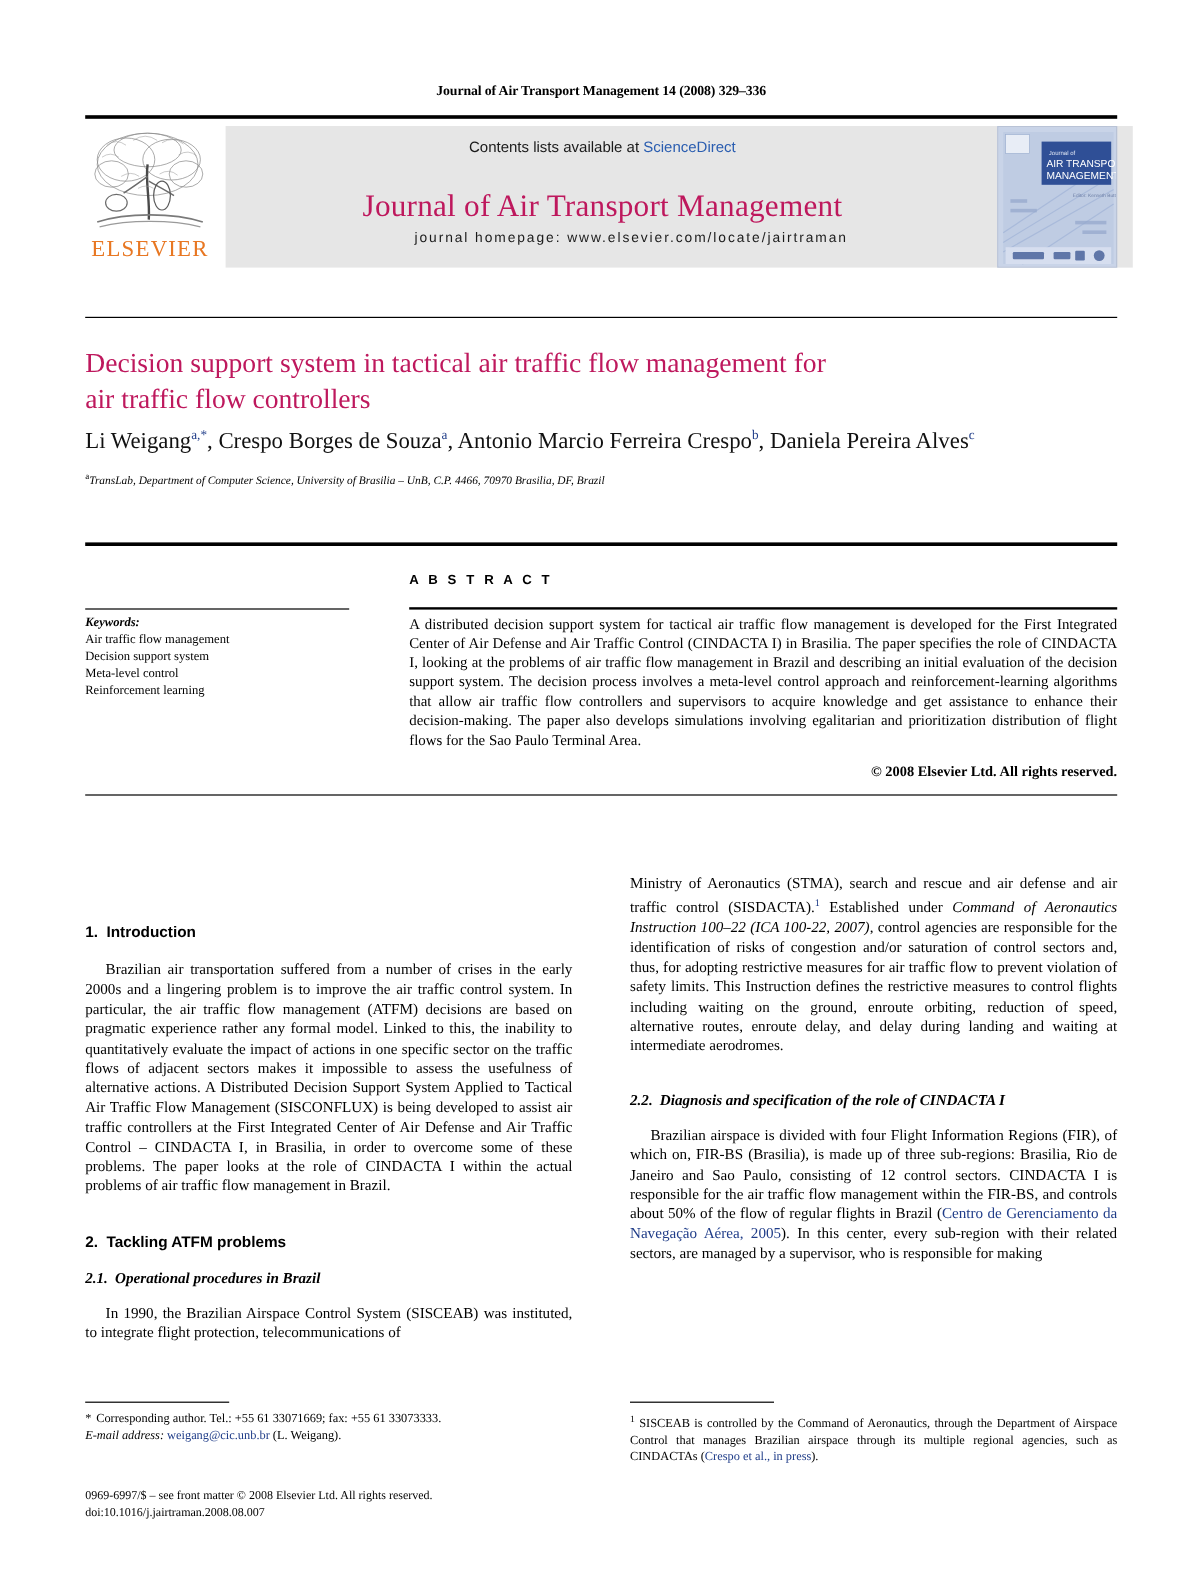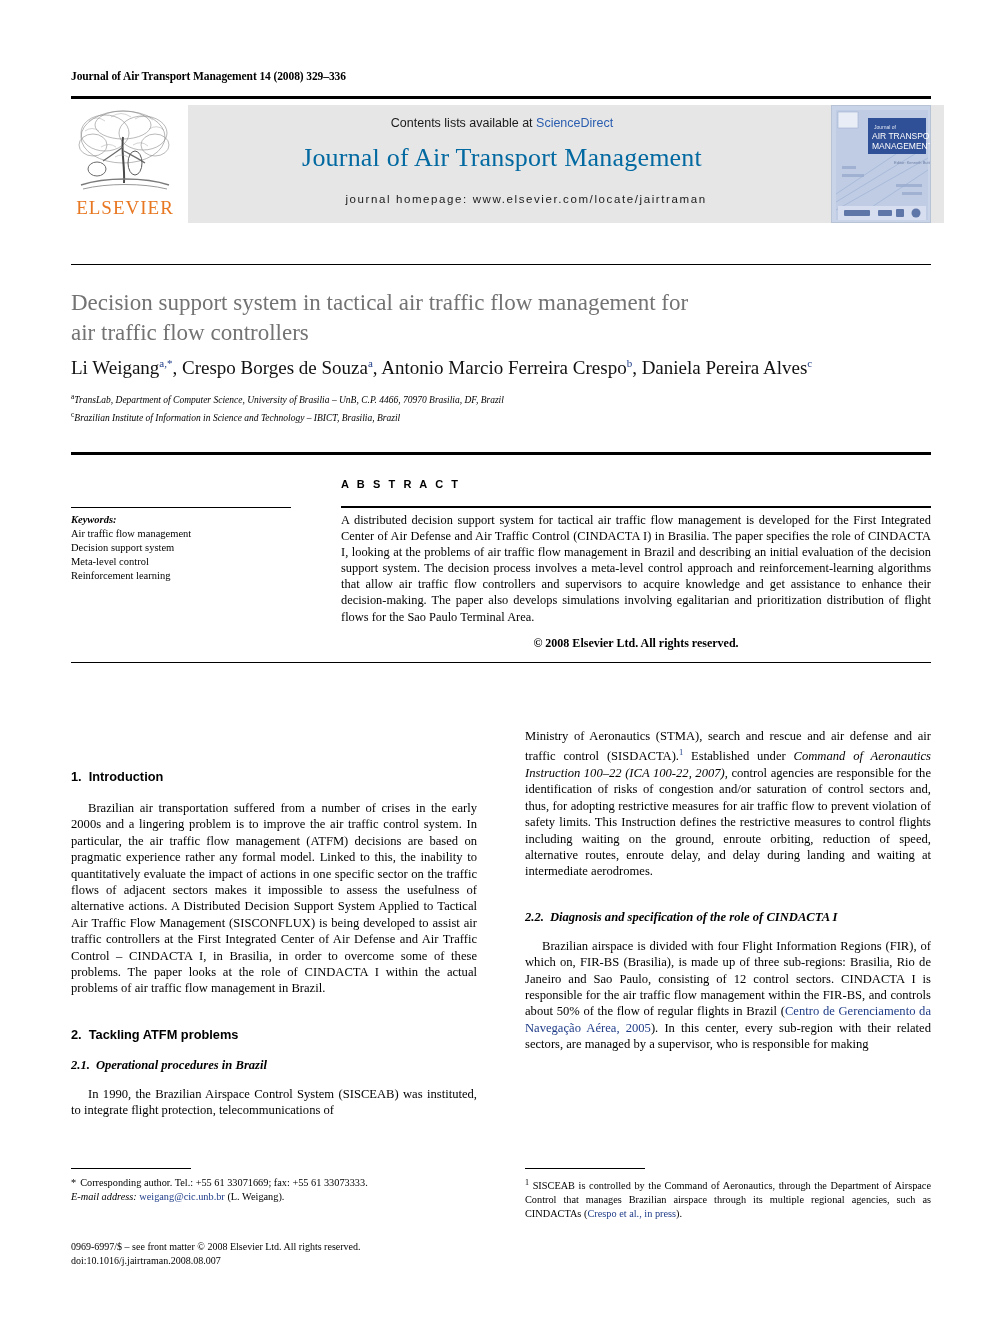--- a/index.html
+++ b/index.html
@@ -23,21 +23,21 @@
     width: 992px;
     height: 1323px;
   }
 
   
   .runhead {
     position: absolute;
     left: 71px;
     top: 70px;
     width: 860px;
-    text-align: left;
+    text-align: center;
     font-size: 11.5px;
     font-weight: bold;
     letter-spacing: -0.1px;
     font-family: "Liberation Serif", serif;
   }
 
   
   .masthead {
     position: absolute;
     left: 71px;
@@ -93,26 +93,26 @@
     font-family: "Liberation Sans", sans-serif;
     font-size: 12.5px;
     color: #1a1a1a;
   }
   .contents-line .sd {
     color: #2a5db0;
   }
   .journal-title {
     position: absolute;
     left: 0;
-    top: 38px;
+    top: 52px;
     width: 628px;
     text-align: center;
     font-family: "Liberation Serif", serif;
     font-size: 26px;
-    color: #0369a1;
+    color: #be185d;
     letter-spacing: 0.2px;
   }
   .homepage-line {
     position: absolute;
     left: 0;
     top: 88px;
     width: 628px;
     text-align: center;
     font-family: "Liberation Sans", sans-serif;
     font-size: 11.5px;
@@ -141,21 +141,21 @@
     background: #000;
   }
   .paper-title {
     position: absolute;
     left: 71px;
     top: 288px;
     width: 830px;
     font-family: "Liberation Serif", serif;
     font-size: 23px;
     line-height: 30px;
-    color: #737373;
+    color: #be185d;
   }
   .authors {
     position: absolute;
     left: 71px;
     top: 357px;
     width: 860px;
     font-family: "Liberation Serif", serif;
     font-size: 19px;
     color: #111;
   }
@@ -247,21 +247,21 @@
     font-family: "Liberation Serif", serif;
     font-size: 12.4px;
     line-height: 16.1px;
     text-align: justify;
   }
   .abs-copy {
     position: absolute;
     left: 341px;
     top: 636px;
     width: 590px;
-    text-align: center;
+    text-align: right;
     font-family: "Liberation Serif", serif;
     font-size: 12px;
     font-weight: bold;
   }
 
   
   .col {
     position: absolute;
     top: 728px;
     width: 406px;
@@ -434,21 +434,20 @@
     <div>Decision support system in tactical air traffic flow management for</div>
     <div>air traffic flow controllers</div>
   </div>
 
   <div class="authors">
     <span>Li Weigang</span><sup class="affil-mark">a,*</sup><span>, </span><span>Crespo Borges de Souza</span><sup class="affil-mark">a</sup><span>, </span><span>Antonio Marcio Ferreira Crespo</span><sup class="affil-mark">b</sup><span>, </span><span>Daniela Pereira Alves</span><sup class="affil-mark">c</sup>
   </div>
 
   <div class="affils">
     <div><span class="mk">a</span><span>TransLab, Department of Computer Science, University of Brasilia – UnB, C.P. 4466, 70970 Brasilia, DF, Brazil</span></div>
-    <div><span class="mk">c</span><span>Brazilian Institute of Information in Science and Technology – IBICT, Brasilia, Brazil</span></div>
   </div>
 
   <div class="abs-rule-top"></div>
   <div class="kw-divider"></div>
 
   <div class="keywords">
     <div class="kw-head">Keywords:</div>
     <div>Air traffic flow management</div>
     <div>Decision support system</div>
     <div>Meta-level control</div>

